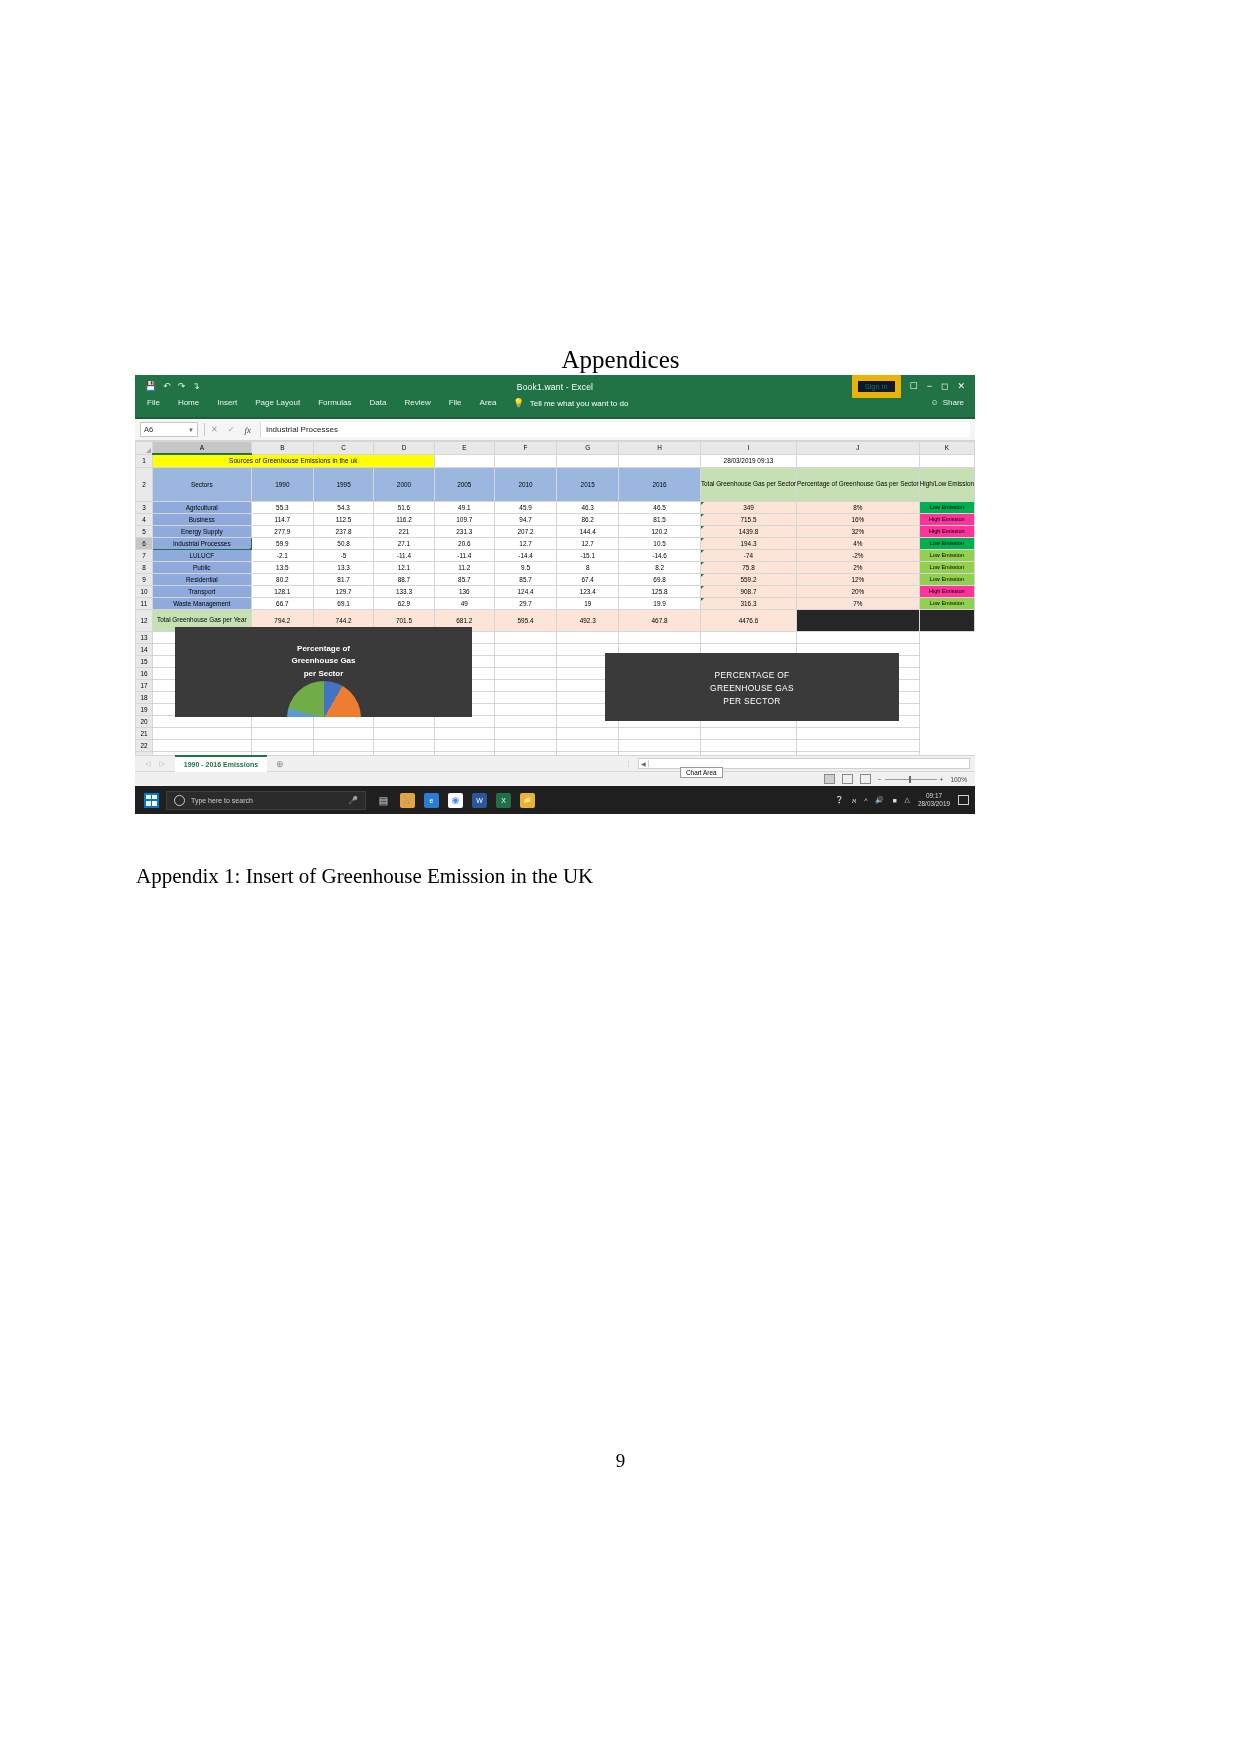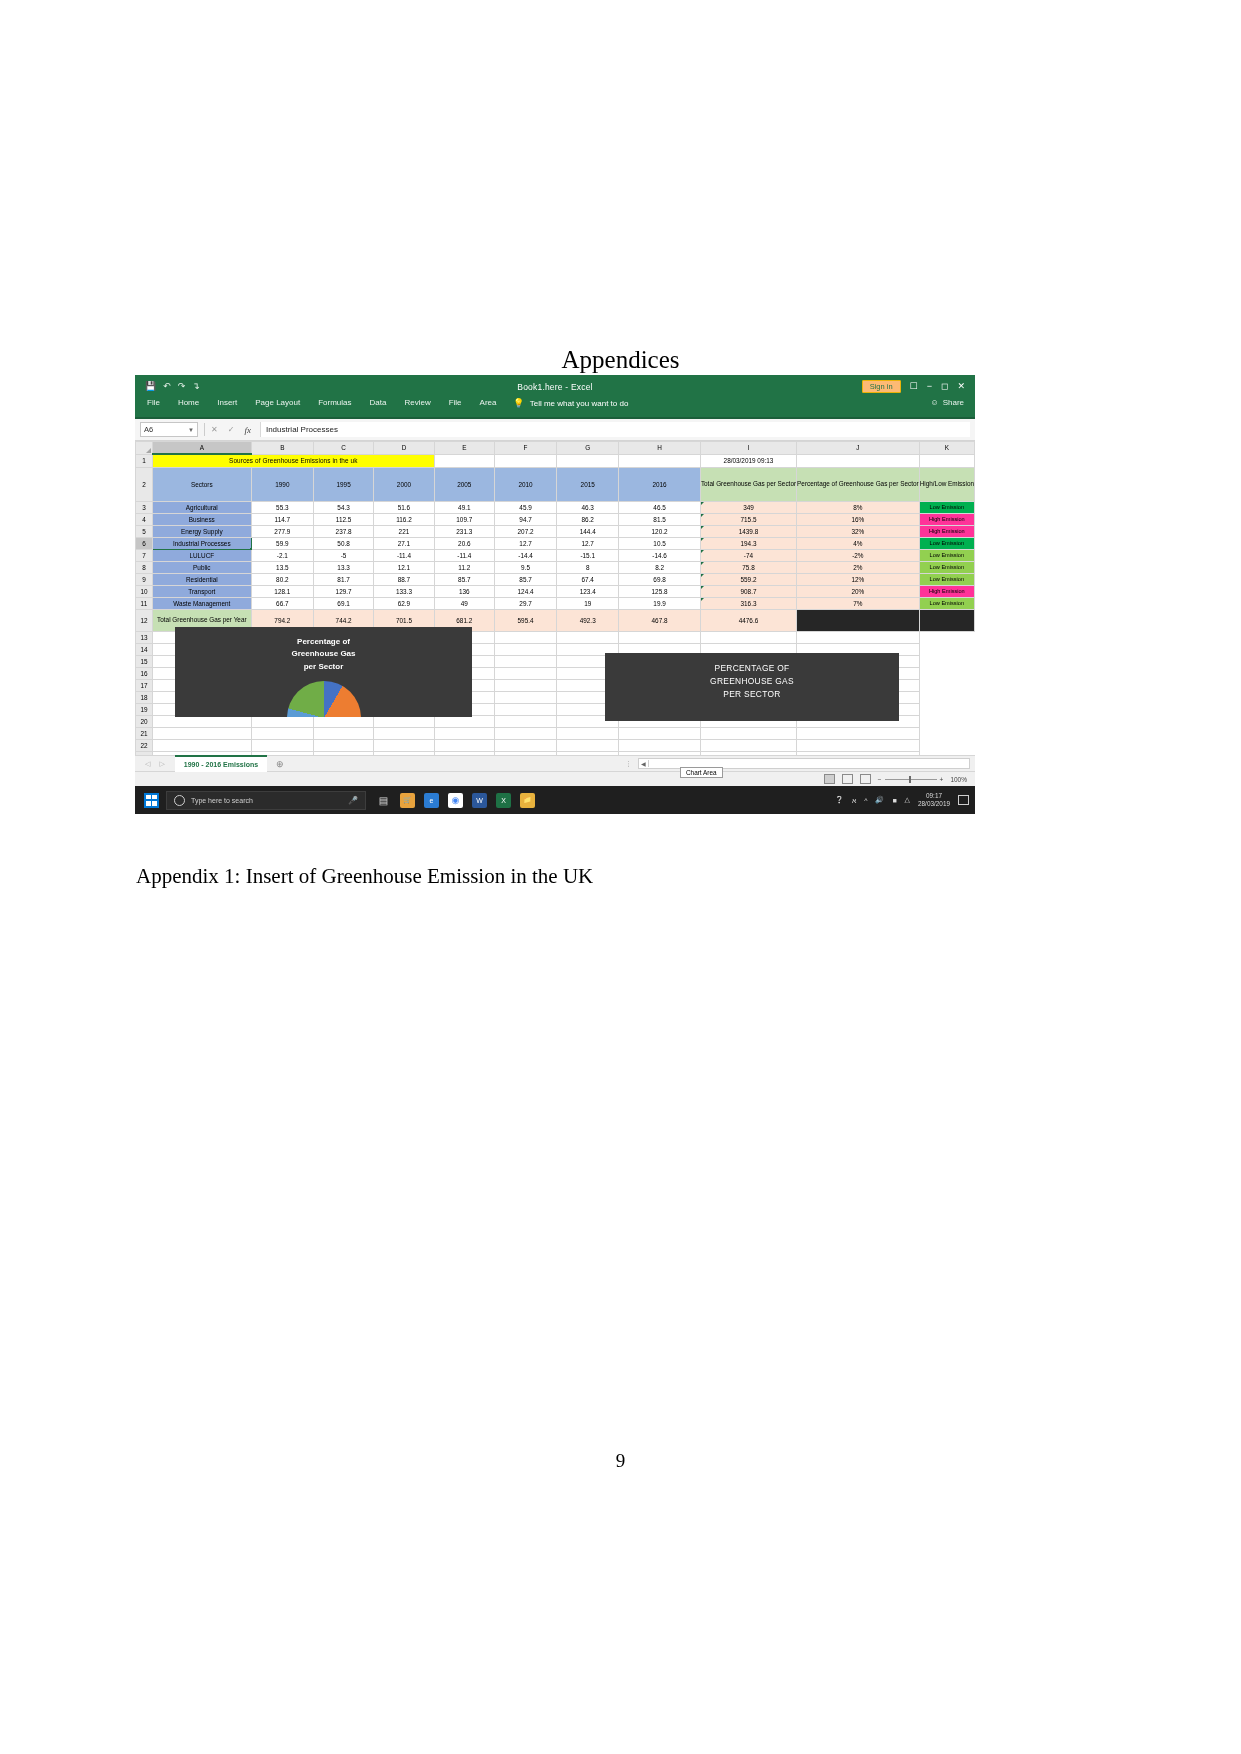--- a/index.html
+++ b/index.html
@@ -43,21 +43,21 @@
     font-size:8px;
   }
   .qat{display:flex;align-items:center;gap:7px;padding-left:10px;}
   .qat span{font-size:9px;color:#e6f2ea;line-height:1;}
   .xl-doctitle{
     position:absolute;left:0;right:0;text-align:center;
     font-size:8.5px;color:#ffffff;letter-spacing:.2px;
   }
   .tb-right{margin-left:auto;display:flex;align-items:center;gap:9px;padding-right:10px;}
   .signin{
-    background:#fdba74;color:#217346;border:1px solid #eab308;
+    background:#0f172a;color:#217346;border:6px solid #eab308;
     font-size:7.5px;padding:2px 7px;border-radius:1px;line-height:1;
   }
   .tb-ico{font-size:9px;color:#ffffff;line-height:1;}
 
   
   .xl-ribbon{
     height:19px;background:#217346;color:#ffffff;
     display:flex;align-items:flex-start;font-size:8px;
     position:relative;
   }
@@ -140,21 +140,21 @@
   .c-total-label{background:#c6e0b4;color:#000;font-size:6.2px;line-height:1.25;white-space:normal;}
   .c-dark{background:#262626;border:1px solid #262626;}
   .c-blank{background:#ffffff;}
   .badge{font-size:5.6px;color:#000;line-height:1;}
 
   
   .chart-box{
     position:absolute;background:#3a3a3a;color:#fff;text-align:center;
     font-family:"Liberation Sans",sans-serif;overflow:hidden;
   }
-  .chart-box .ct{font-size:8px;font-weight:bold;line-height:1.55;padding-top:9px;}
+  .chart-box .ct{font-size:8px;font-weight:bold;line-height:1.55;padding-top:16px;}
   .chart-box.right .ct{font-weight:normal;font-size:8.4px;letter-spacing:.3px;}
   .pie{position:absolute;left:50%;transform:translateX(-50%);bottom:-38px;
        width:74px;height:74px;border-radius:50%;
        background:conic-gradient(#4472c4 0 30deg,#ed7d31 30deg 150deg,#a5a5a5 150deg 200deg,
        #ffc000 200deg 240deg,#5b9bd5 240deg 285deg,#70ad47 285deg 360deg);}
 
   
   .tabbar{
     height:15px;background:#f0f0f0;border-top:1px solid #d6d6d6;
     display:flex;align-items:center;font-size:7px;position:relative;
@@ -222,21 +222,21 @@
 
 <div id="screenshot">
 
   <div class="xl-titlebar">
     <div class="qat">
       <span>💾</span>
       <span>↶</span>
       <span>↷</span>
       <span>↴</span>
     </div>
-    <div class="xl-doctitle">Book1.here  -  Excel</div>
+    <div class="xl-doctitle">Book1.want  -  Excel</div>
     <div class="tb-right">
       <span class="signin">Sign in</span>
       <span class="tb-ico">☐</span>
       <span class="tb-ico">−</span>
       <span class="tb-ico">◻</span>
       <span class="tb-ico">✕</span>
     </div>
   </div>
 
   <div class="xl-ribbon">

